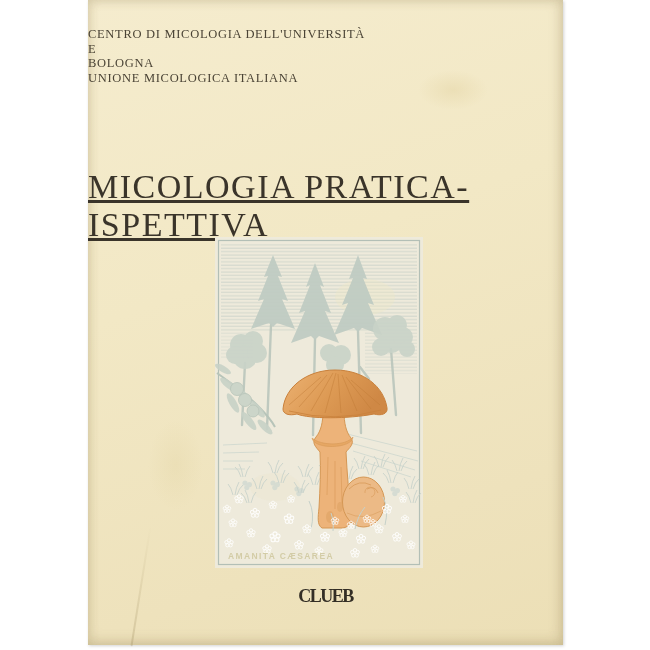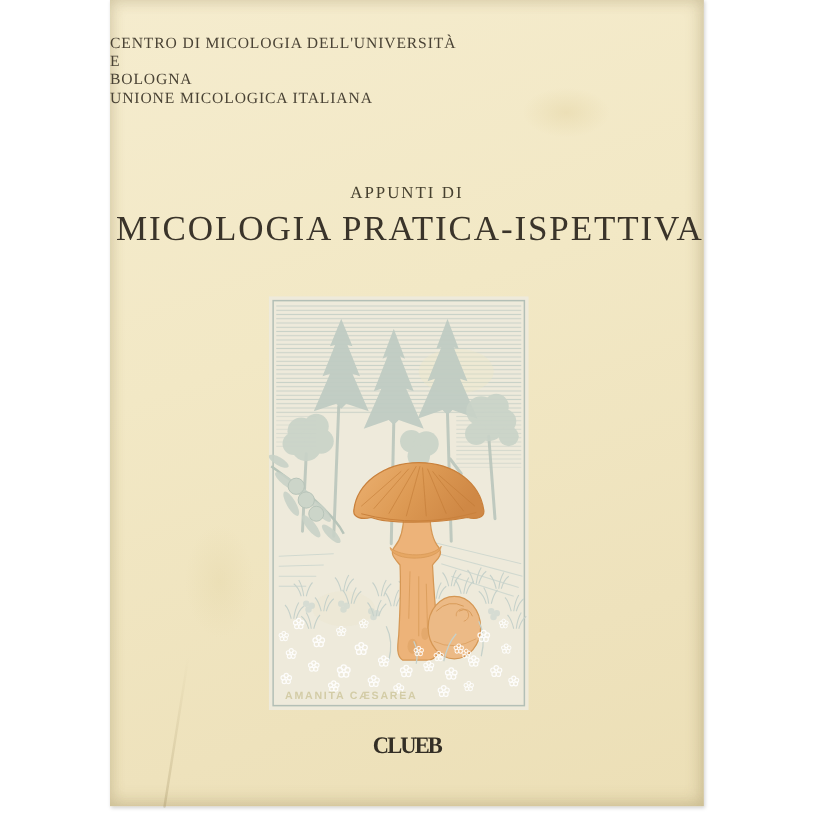--- a/index.html
+++ b/index.html
@@ -22,22 +22,22 @@
     position:absolute;top:27px;left:0;width:100%;
     text-align:left;font-size:12.5px;line-height:14.5px;
     letter-spacing:.7px;color:#4a4335;
   }
   .series-label{
     position:absolute;top:146px;left:0;width:100%;
     text-align:center;font-size:13.5px;letter-spacing:1.6px;color:#46402f;
   }
   .book-title{
     position:absolute;top:168px;left:0;width:100%;
-    text-align:right;font-size:28px;letter-spacing:1.5px;
-    color:#3a342a;font-weight:normal;
+    text-align:left;font-size:34px;letter-spacing:1.5px;
+    color:#3a342a;font-weight:normal;text-decoration:underline;
   }
   .cover-illustration{
     position:absolute;left:127px;top:237px;width:208px;height:331px;
   }
   .publisher-logo{
     position:absolute;top:586px;left:0;width:100%;
     text-align:center;font-size:18px;font-weight:bold;
     letter-spacing:-1.5px;color:#332e25;
     transform:scaleY(1.05);
   }
@@ -61,21 +61,20 @@
 <div class="scan-page">
   <div class="book-cover">
 
     <div class="publisher-header">
       <div>CENTRO DI MICOLOGIA DELL'UNIVERSITÀ</div>
       <div>E</div>
       <div>BOLOGNA</div>
       <div>UNIONE MICOLOGICA ITALIANA</div>
     </div>
 
-    <div class="series-label">APPUNTI DI</div>
 
     <div class="book-title">MICOLOGIA PRATICA-ISPETTIVA</div>
 
     <svg class="cover-illustration" viewBox="0 0 208 331" xmlns="http://www.w3.org/2000/svg">
       <defs>
         <pattern id="hlines" patternUnits="userSpaceOnUse" width="7" height="3.4">
           <line x1="0" y1="1" x2="7" y2="1" stroke="#bcc9c1" stroke-width="0.85"></line>
         </pattern>
         <linearGradient id="capGrad" x1="0" y1="0" x2="1" y2="0.35">
           <stop offset="0" stop-color="#ecb273"></stop>

